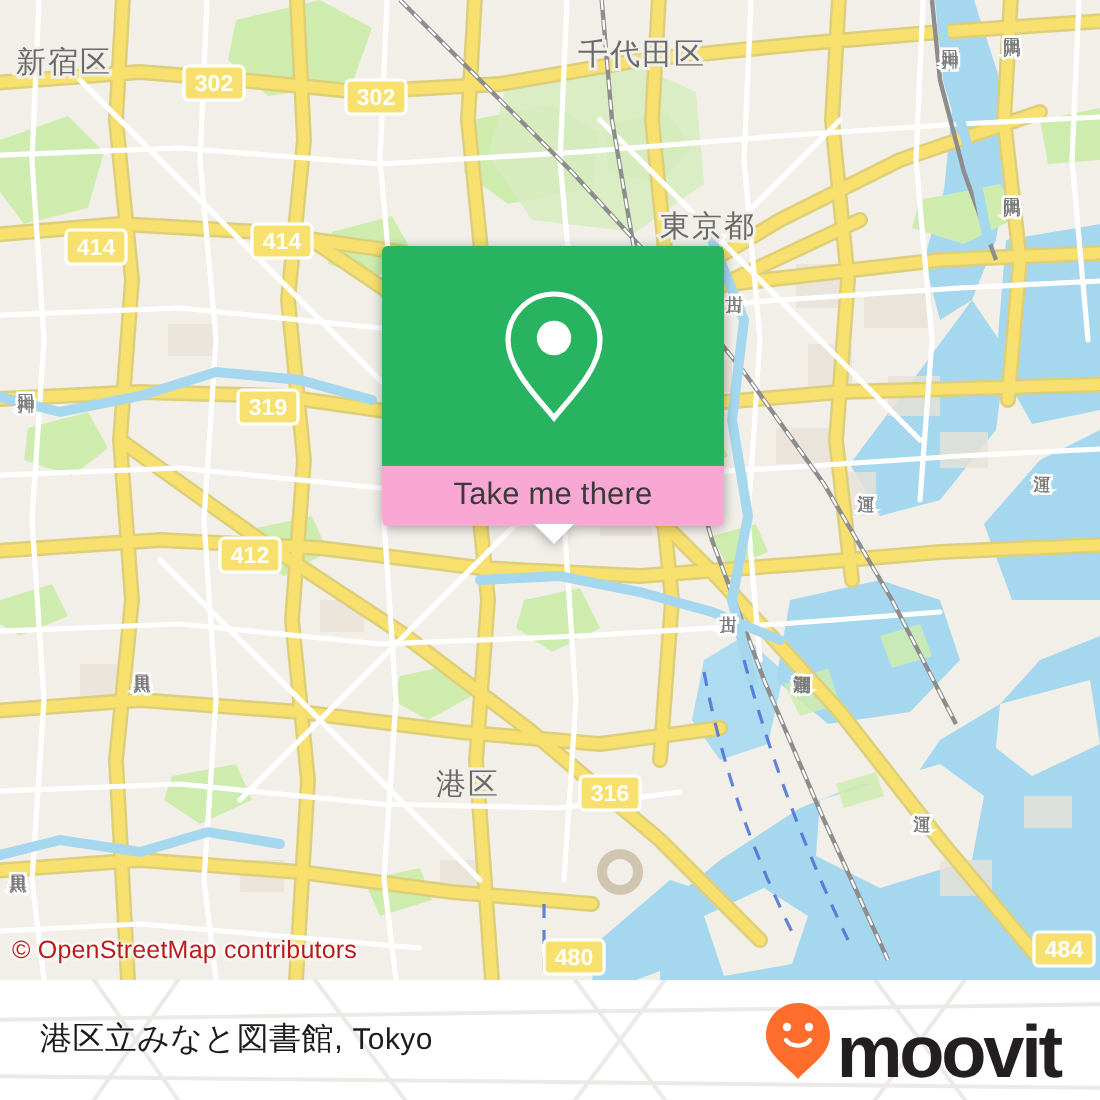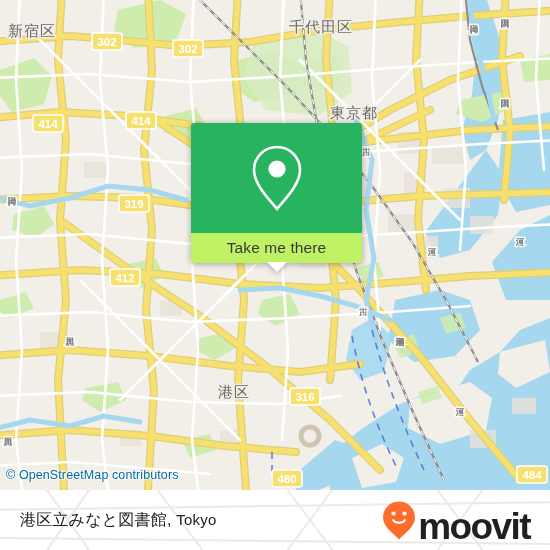--- a/index.html
+++ b/index.html
@@ -31,21 +31,21 @@
     background: #f2efe9;
   }
   #map svg { display: block; }
 
   
   #attribution {
     position: absolute;
     left: 6px;
     top: 468px;
     font-size: 12.5px;
-    color: #0369a1;
+    color: #b91c1c;
     letter-spacing: 0.1px;
     white-space: nowrap;
     text-shadow: 0 0 2px #fff, 0 0 2px #fff, 0 0 3px #fff, 1px 0 2px #fff, -1px 0 2px #fff;
     z-index: 40;
   }
 
   
   #popup {
     position: absolute;
     left: 191px;
@@ -58,21 +58,21 @@
     height: 110px;
     background: #27b360;
     border-radius: 3px 3px 0 0;
     display: flex;
     align-items: center;
     justify-content: center;
   }
   #popup-white {
     position: relative;
     height: 30px;
-    background: #bef264;
+    background: #f9a8d4;
     border-radius: 0 0 3px 3px;
     display: flex;
     align-items: center;
     justify-content: center;
   }
   #popup-label {
     font-size: 15.5px;
     color: #3a3a3a;
     letter-spacing: 0.1px;
   }

